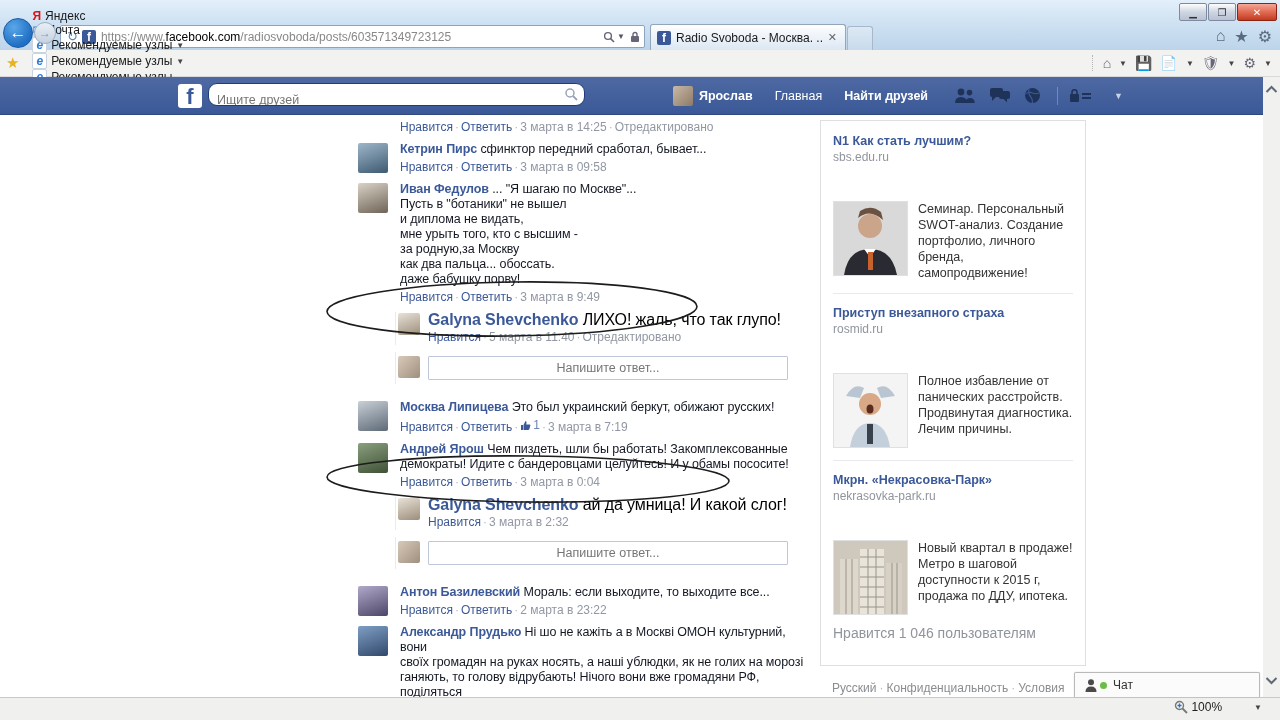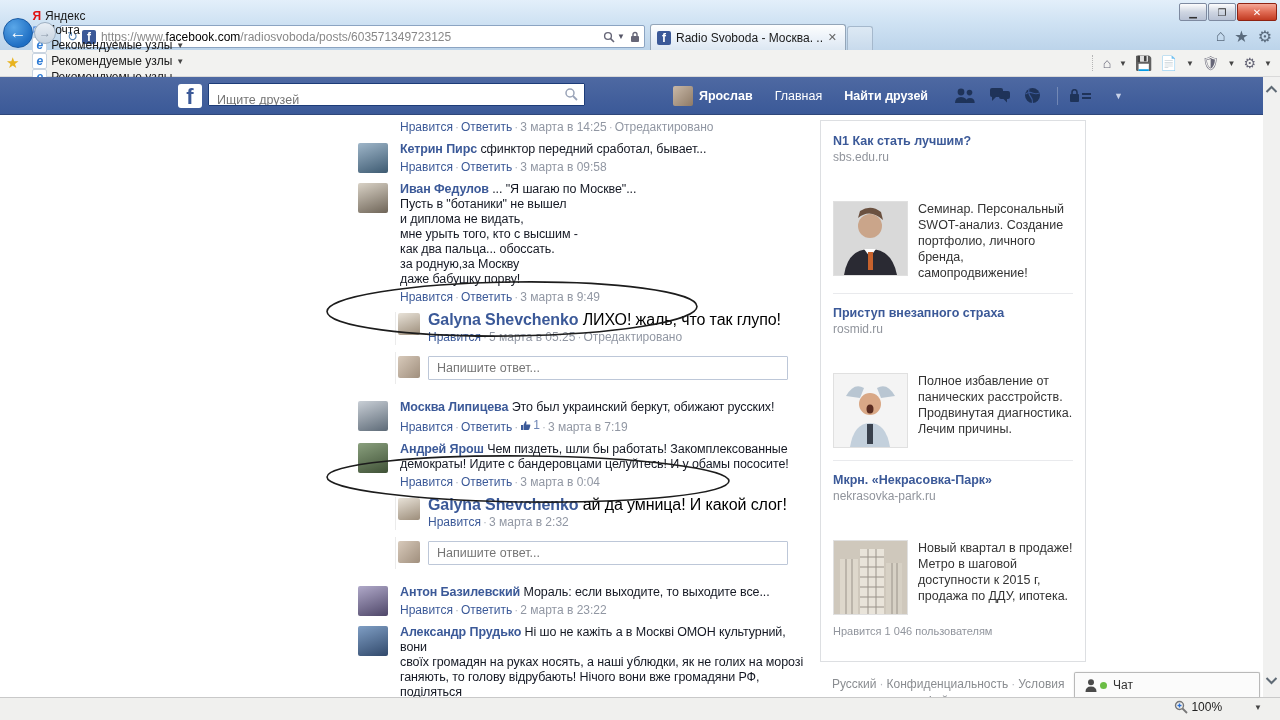--- a/index.html
+++ b/index.html
@@ -60,21 +60,21 @@
   #favbar-right .cmd { font-size:14px; }
   #favbar-right .caret { font-size:8px; color:#444; }
 
   
   #fb-header { position:absolute; left:0; top:77px; width:1263px; height:38px;
     background:linear-gradient(180deg,#4e69a2,#3b5998); border-bottom:1px solid #2f477a;
     display:flex; align-items:center; padding-left:178px; color:#fff; }
   #fb-logo { width:24px; height:24px; background:#fff; border-radius:3px; color:#3b5998;
     font-weight:bold; font-size:22px; line-height:25px; text-align:center; }
   #fb-search { position:relative; margin-left:6px; }
-  #fb-search input { width:377px; height:23px; border:1px solid #1d3c78; border-radius:1px;
+  #fb-search input { width:377px; height:23px; border:1px solid #1d3c78; border-radius:9px;
     font-size:12.5px; padding:12px 26px 0 8px; color:#333; font-family:"Liberation Sans",sans-serif; }
   #fb-search .mag { position:absolute; right:7px; top:4px; }
   #fb-right { display:flex; align-items:center; margin-left:88px; font-size:12.5px; }
   #fb-right .avatar { width:20px; height:20px; border-radius:2px;
     background:linear-gradient(135deg,#c9b9a8,#8e7a66); margin-right:6px; }
   #fb-right .uname { font-weight:bold; margin-right:22px; }
   #fb-right .navlink { margin-right:22px; }
   #fb-right .navlink.b { font-weight:bold; margin-right:26px; }
   .hdr-ic { margin-right:14px; opacity:.95; display:flex; align-items:center; }
   #hdr-divider { width:1px; height:18px; background:rgba(255,255,255,.25); margin:0 12px 0 2px; }
@@ -97,21 +97,21 @@
 
   .reply { margin-left:40px; border-left:1px solid #ebebeb; padding-left:0; }
   .reply .comment-inner { position:relative; padding-left:32px; }
   .reply .avatar-sm { position:absolute; left:2px; top:1px; width:22px; height:22px; border-radius:2px; }
 
   .reply-input-row { margin-left:40px; border-left:1px solid #ebebeb; position:relative;
     padding:4px 0 4px 32px; margin-bottom:16px; margin-top:3px; }
   .reply-input-row .avatar-sm { position:absolute; left:2px; top:4px; width:22px; height:22px; border-radius:2px;
     background:linear-gradient(135deg,#d8cabb,#a08f7d); }
   .reply-input-row input { width:360px; height:24px; border:1px solid #bdc7d8; border-radius:1px;
-    font-size:12.5px; padding:0 8px; color:#333; font-family:"Liberation Sans",sans-serif; }
+    font-size:12.5px; padding:0 8px; color:#333; font-family:"Liberation Sans",sans-serif;text-align:center; }
 
   
   .av0 { background:linear-gradient(160deg,#7f9ec4,#31496b); }
   .av1 { background:linear-gradient(160deg,#9fb6c9,#3d5a71); }
   .av2 { background:linear-gradient(160deg,#d9d2c6,#6e6457); }
   .av3 { background:linear-gradient(160deg,#e8e2d8,#9c8d7a); }
   .av4 { background:linear-gradient(160deg,#c9cfd6,#5d6a77); }
   .av5 { background:linear-gradient(160deg,#8aa07e,#3f5136); }
   .av6 { background:linear-gradient(160deg,#b0a9c9,#4e4668); }
 
@@ -121,21 +121,21 @@
   
   #sidebar { position:absolute; left:820px; top:5px; width:266px; }
   #ads-card { background:#fff; border:1px solid #dddfe2; padding:10px 12px 12px; }
   .ad { padding:3px 0 12px; }
   .ad + .ad { border-top:1px solid #e9eaed; padding-top:12px; }
   .ad-title { color:#3b5998; font-weight:bold; font-size:12.5px; line-height:15px; }
   .ad-domain { color:#90949c; font-size:12px; margin:1px 0 8px; }
   .ad-body { display:flex;margin-top:37px; }
   .ad-img { width:75px; height:75px; flex:0 0 auto; margin-right:10px; border:1px solid #e0e0e0; }
   .ad-text { font-size:12.5px; color:#333; line-height:16px; }
-  .ad-likes { color:#90949c; font-size:11px; margin-top:10px; }
+  .ad-likes { color:#90949c; font-size:14px; margin-top:10px; }
   #fb-footer { padding:14px 12px 0; font-size:12px; color:#8a8d91; line-height:17px; }
   #fb-footer a { color:#8a8d91; text-decoration:none; }
   #fb-footer .sep { padding:0 3px; color:#b6b9be; }
   #fb-copy { margin-top:8px; color:#90949c;text-align:center; }
 
   
   #scroll-strip { position:absolute; left:1263px; top:77px; width:17px; height:620px; background:#f1f1f0; }
   #scroll-strip .chev { position:absolute; left:2px; color:#5f6a75; }
   #scroll-strip .up { top:8px; }
   #scroll-strip .down { bottom:12px; }
@@ -304,30 +304,30 @@
         <span class="avatar av1"></span>
         <div class="ctext"><a class="cname">Кетрин Пирс</a> сфинктор передний сработал, бывает...</div>
         <div class="cmeta"><a class="mlink">Нравится</a><span class="sep">·</span><a class="mlink">Ответить</a><span class="sep">·</span><span>3 марта в 09:58</span></div>
       </div>
       <div class="comment">
         <span class="avatar av2"></span>
         <div class="ctext"><a class="cname">Иван Федулов</a> ... "Я шагаю по Москве"...</div>
         <div class="cline">Пусть в "ботаники" не вышел</div>
         <div class="cline">и диплома не видать,</div>
         <div class="cline">мне урыть того, кто с высшим -</div>
+        <div class="cline">за родную,за Москву</div>
         <div class="cline">как два пальца... обоссать.</div>
-        <div class="cline">за родную,за Москву</div>
         <div class="cline">даже бабушку порву!</div>
         <div class="cmeta"><a class="mlink">Нравится</a><span class="sep">·</span><a class="mlink">Ответить</a><span class="sep">·</span><span>3 марта в 9:49</span></div>
       </div>
       <div class="reply" style="margin-bottom: 7px;">
         <div class="comment-inner">
           <span class="avatar-sm av3"></span>
           <div class="ctext"><a class="cname">Galyna Shevchenko</a> ЛИХО! жаль, что так глупо!</div>
-          <div class="cmeta"><a class="mlink">Нравится</a><span class="sep">·</span><span>5 марта в 05:25</span><span class="sep">·</span><span>Отредактировано</span></div>
+          <div class="cmeta"><a class="mlink">Нравится</a><span class="sep">·</span><span>5 марта в 11:40</span><span class="sep">·</span><span>Отредактировано</span></div>
         </div>
       </div>
       <div class="reply-input-row"><span class="avatar-sm"></span><input placeholder="Напишите ответ..." style=""></div>
       <div class="comment">
         <span class="avatar av4"></span>
         <div class="ctext"><a class="cname">Москва Липицева</a> Это был украинский беркут, обижают русских!</div>
         <div class="cmeta"><a class="mlink">Нравится</a><span class="sep">·</span><a class="mlink">Ответить</a><span class="sep">·</span><span class="likebadge">
             <svg width="11" height="11" viewBox="0 0 11 11">
               <path d="M1 5 h2 v5 H1 z M3.5 10 V5 L5.5 1 q1.2 0 1 2 l-0.3 1.5 H9.5 q1.2 0 0.8 1.3 l-1 3.4 q-0.3 0.8-1.2 0.8 z" fill="#3b5998"></path>
             </svg>

